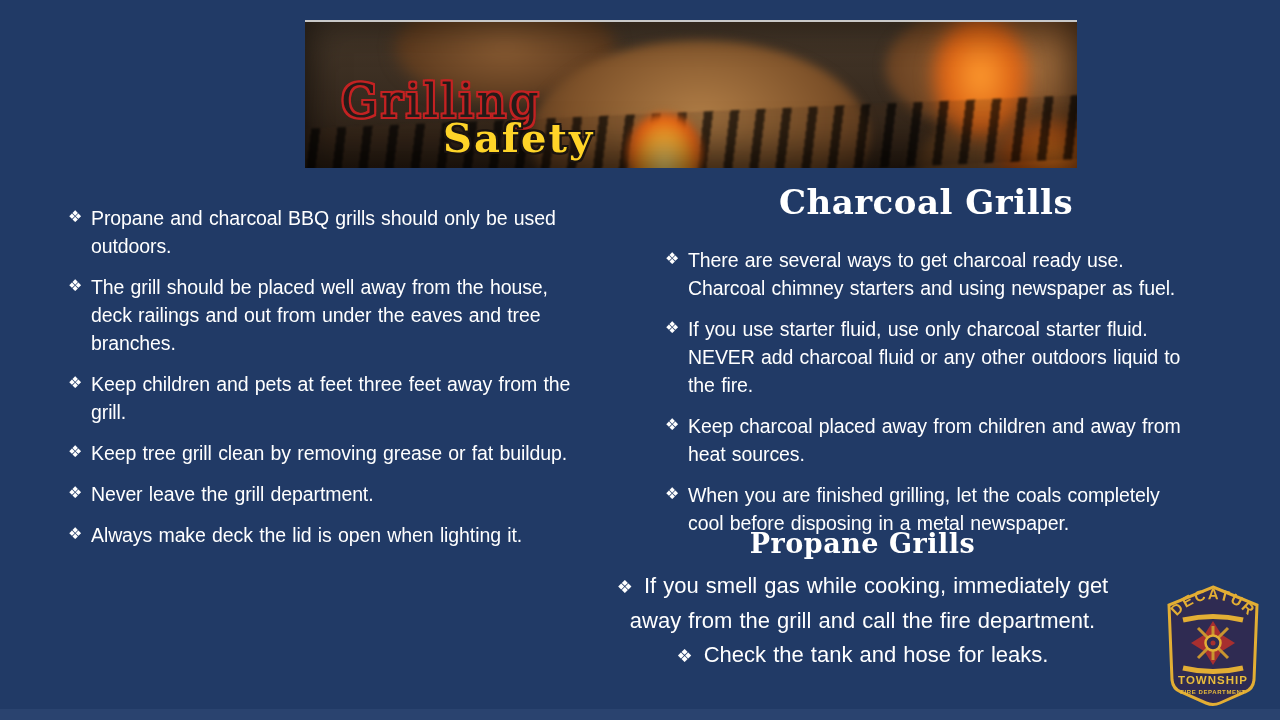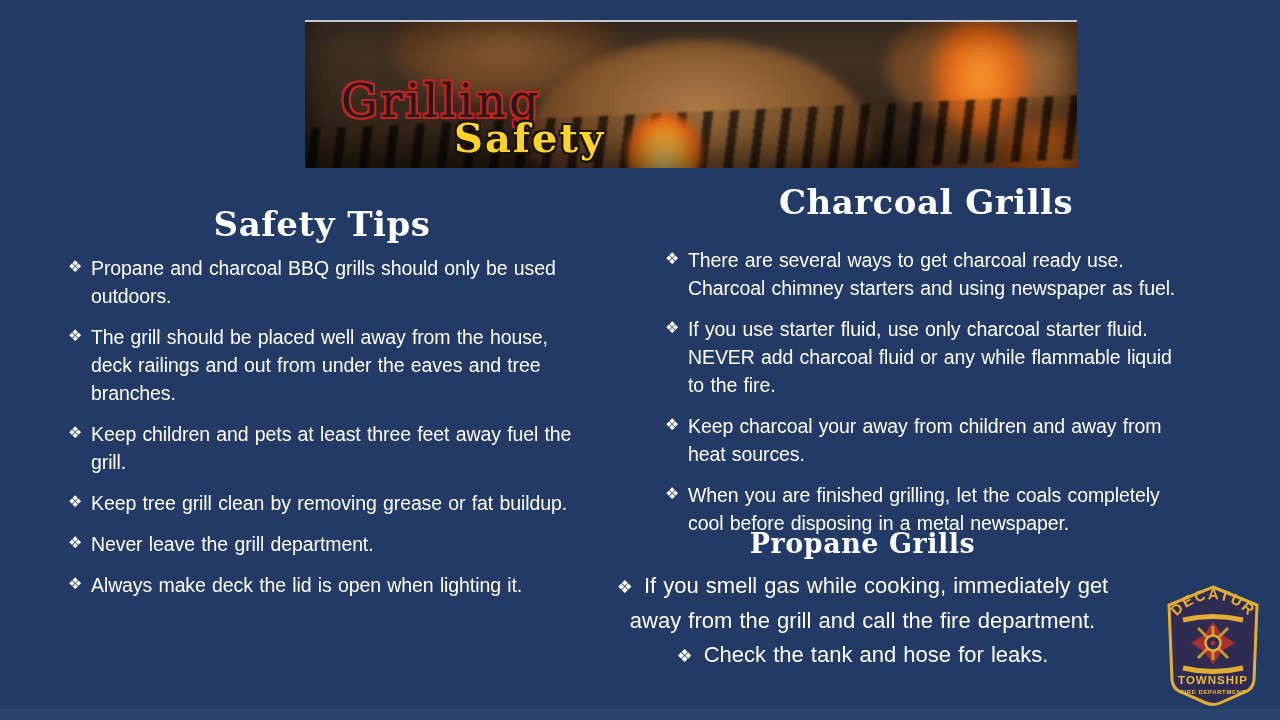--- a/index.html
+++ b/index.html
@@ -43,21 +43,21 @@
   .vignette { position:absolute; inset:0; box-shadow:inset 0 -18px 40px rgba(0,0,0,.55), inset 0 14px 30px rgba(0,0,0,.25); }
 
   .banner-word-1 {
     position:absolute; left:36px; top:56px;
     font-family:"DejaVu Serif", serif; font-weight:normal; font-size:46px; line-height:1;
     letter-spacing:3px; color:#241b18;
     text-shadow:-2px -2px 0 #c32222, 2px -2px 0 #c32222, -2px 2px 0 #c32222, 2px 2px 0 #c32222,
                 0 -2px 0 #c32222, 0 2px 0 #c32222, -2px 0 0 #c32222, 2px 0 0 #c32222;
   }
   .banner-word-2 {
-    position:absolute; left:149px; top:96px;
+    position:absolute; left:138px; top:96px;
     font-family:"DejaVu Serif", serif; font-weight:bold; font-size:40px; line-height:1;
     letter-spacing:2px; color:#ffd428;
     text-shadow:-2px -2px 0 #1b1410, 2px -2px 0 #1b1410, -2px 2px 0 #1b1410, 2px 2px 0 #1b1410,
                 0 -2px 0 #1b1410, 0 2px 0 #1b1410, -2px 0 0 #1b1410, 2px 0 0 #1b1410;
   }
 
   
   .col { position:absolute; color:#ffffff; }
   .col-left  { left:68px;  top:204px; width:508px; }
   .col-right { left:665px; top:182px; width:522px; }
@@ -100,32 +100,31 @@
       <div class="blob burger-2"></div>
       <div class="grate"></div>
       <div class="blob flame-1"></div>
       <div class="vignette"></div>
     </div>
     <div class="banner-word-1">Grilling</div>
     <div class="banner-word-2">Safety</div>
   </div>
 
   <div class="col col-left">
-    <div class="sec-title">Safety Tips</div>
     <div class="bullet">
       <span class="glyph">❖</span>
       <span class="btext">Propane and charcoal BBQ grills should only be used outdoors.</span>
     </div>
     <div class="bullet">
       <span class="glyph">❖</span>
       <span class="btext">The grill should be placed well away from the house, deck railings and out from under the eaves and tree branches.</span>
     </div>
     <div class="bullet">
       <span class="glyph">❖</span>
-      <span class="btext">Keep children and pets at least three feet away fuel the grill.</span>
+      <span class="btext">Keep children and pets at feet three feet away from the grill.</span>
     </div>
     <div class="bullet">
       <span class="glyph">❖</span>
       <span class="btext">Keep tree grill clean by removing grease or fat buildup.</span>
     </div>
     <div class="bullet">
       <span class="glyph">❖</span>
       <span class="btext">Never leave the grill department.</span>
     </div>
     <div class="bullet">
@@ -135,25 +134,25 @@
   </div>
 
   <div class="col col-right">
     <div class="sec-title">Charcoal Grills</div>
     <div class="bullet">
       <span class="glyph">❖</span>
       <span class="btext">There are several ways to get charcoal ready use. Charcoal chimney starters and using newspaper as fuel.</span>
     </div>
     <div class="bullet">
       <span class="glyph">❖</span>
-      <span class="btext">If you use starter fluid, use only charcoal starter fluid. NEVER add charcoal fluid or any while flammable liquid to the fire.</span>
+      <span class="btext">If you use starter fluid, use only charcoal starter fluid. NEVER add charcoal fluid or any other outdoors liquid to the fire.</span>
     </div>
     <div class="bullet">
       <span class="glyph">❖</span>
-      <span class="btext">Keep charcoal your away from children and away from heat sources.</span>
+      <span class="btext">Keep charcoal placed away from children and away from heat sources.</span>
     </div>
     <div class="bullet">
       <span class="glyph">❖</span>
       <span class="btext">When you are finished grilling, let the coals completely cool before disposing in a metal newspaper.</span>
     </div>
   </div>
 
   <div class="propane">
     <div class="sec-title">Propane Grills</div>
     <div class="p-item">

